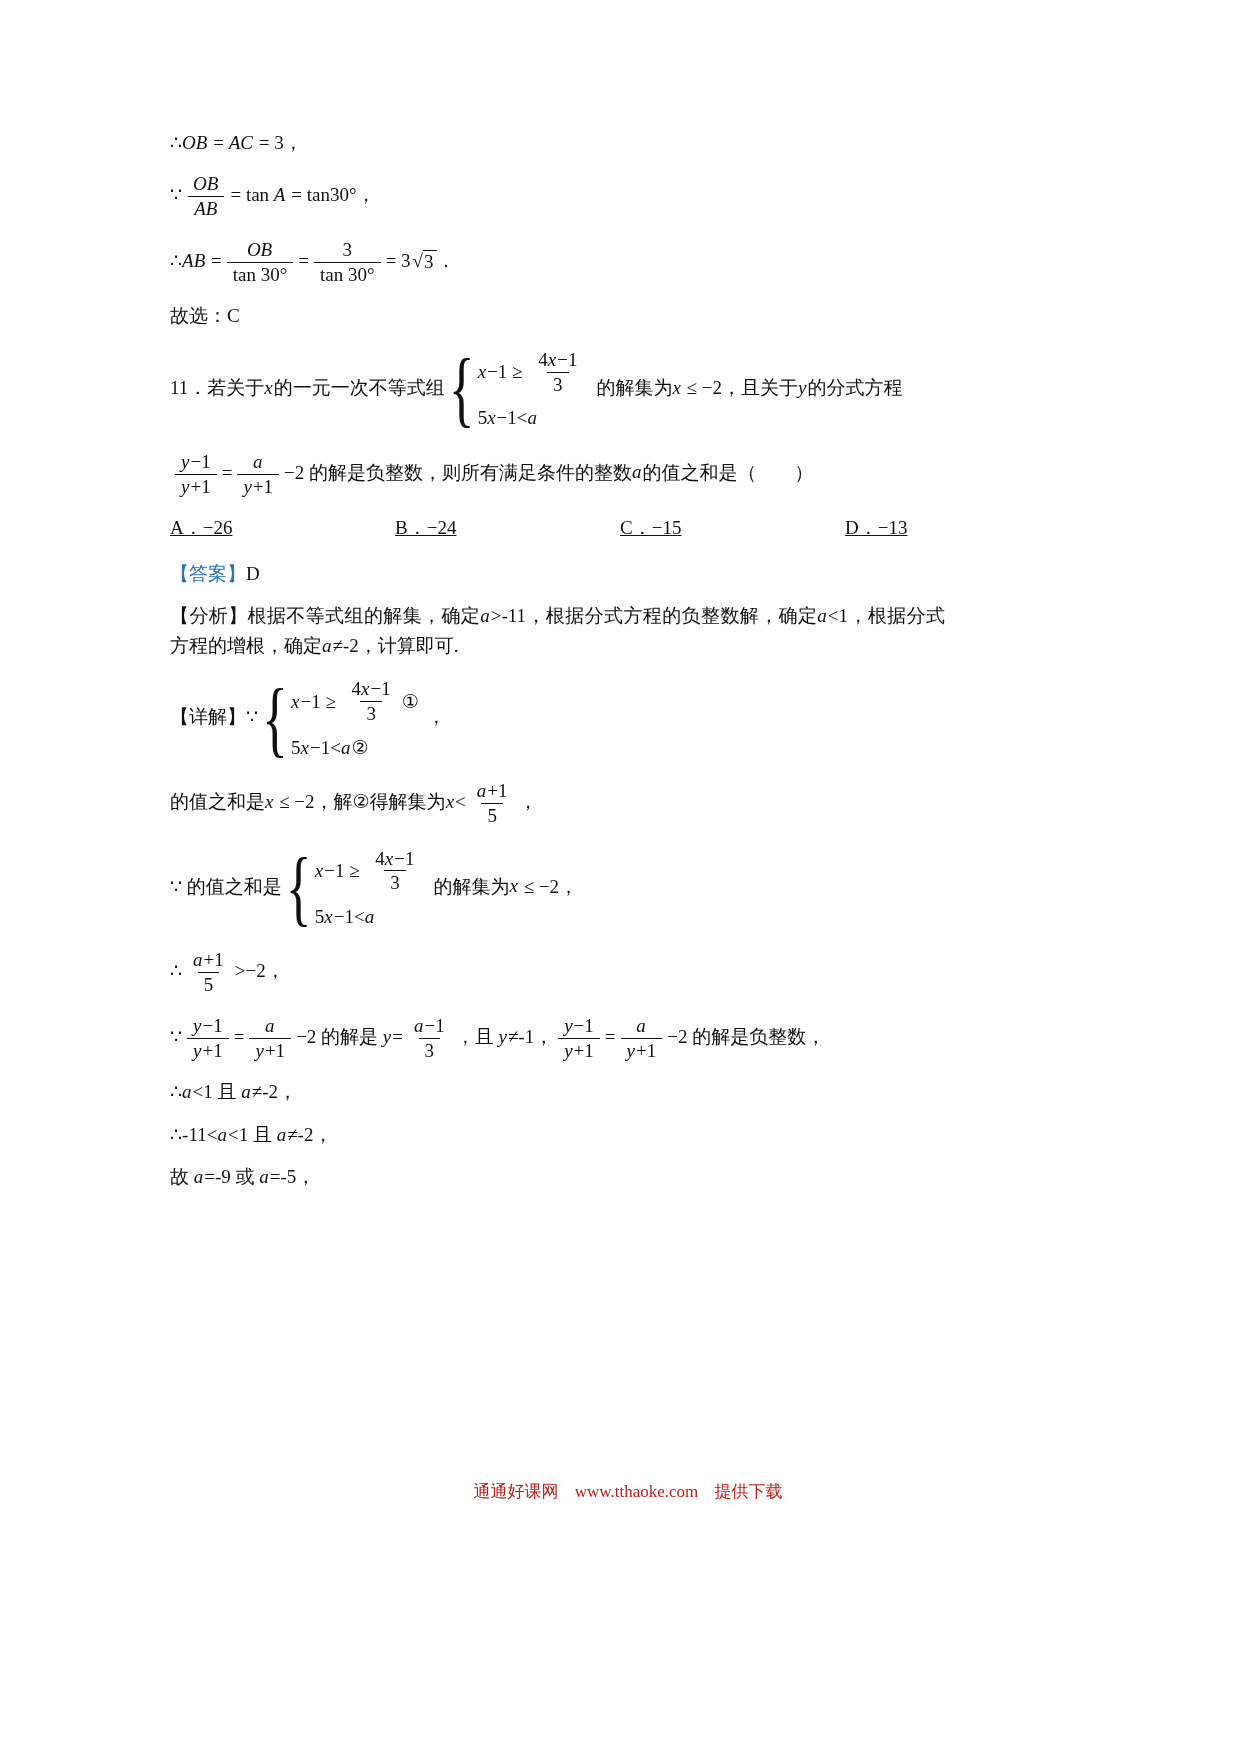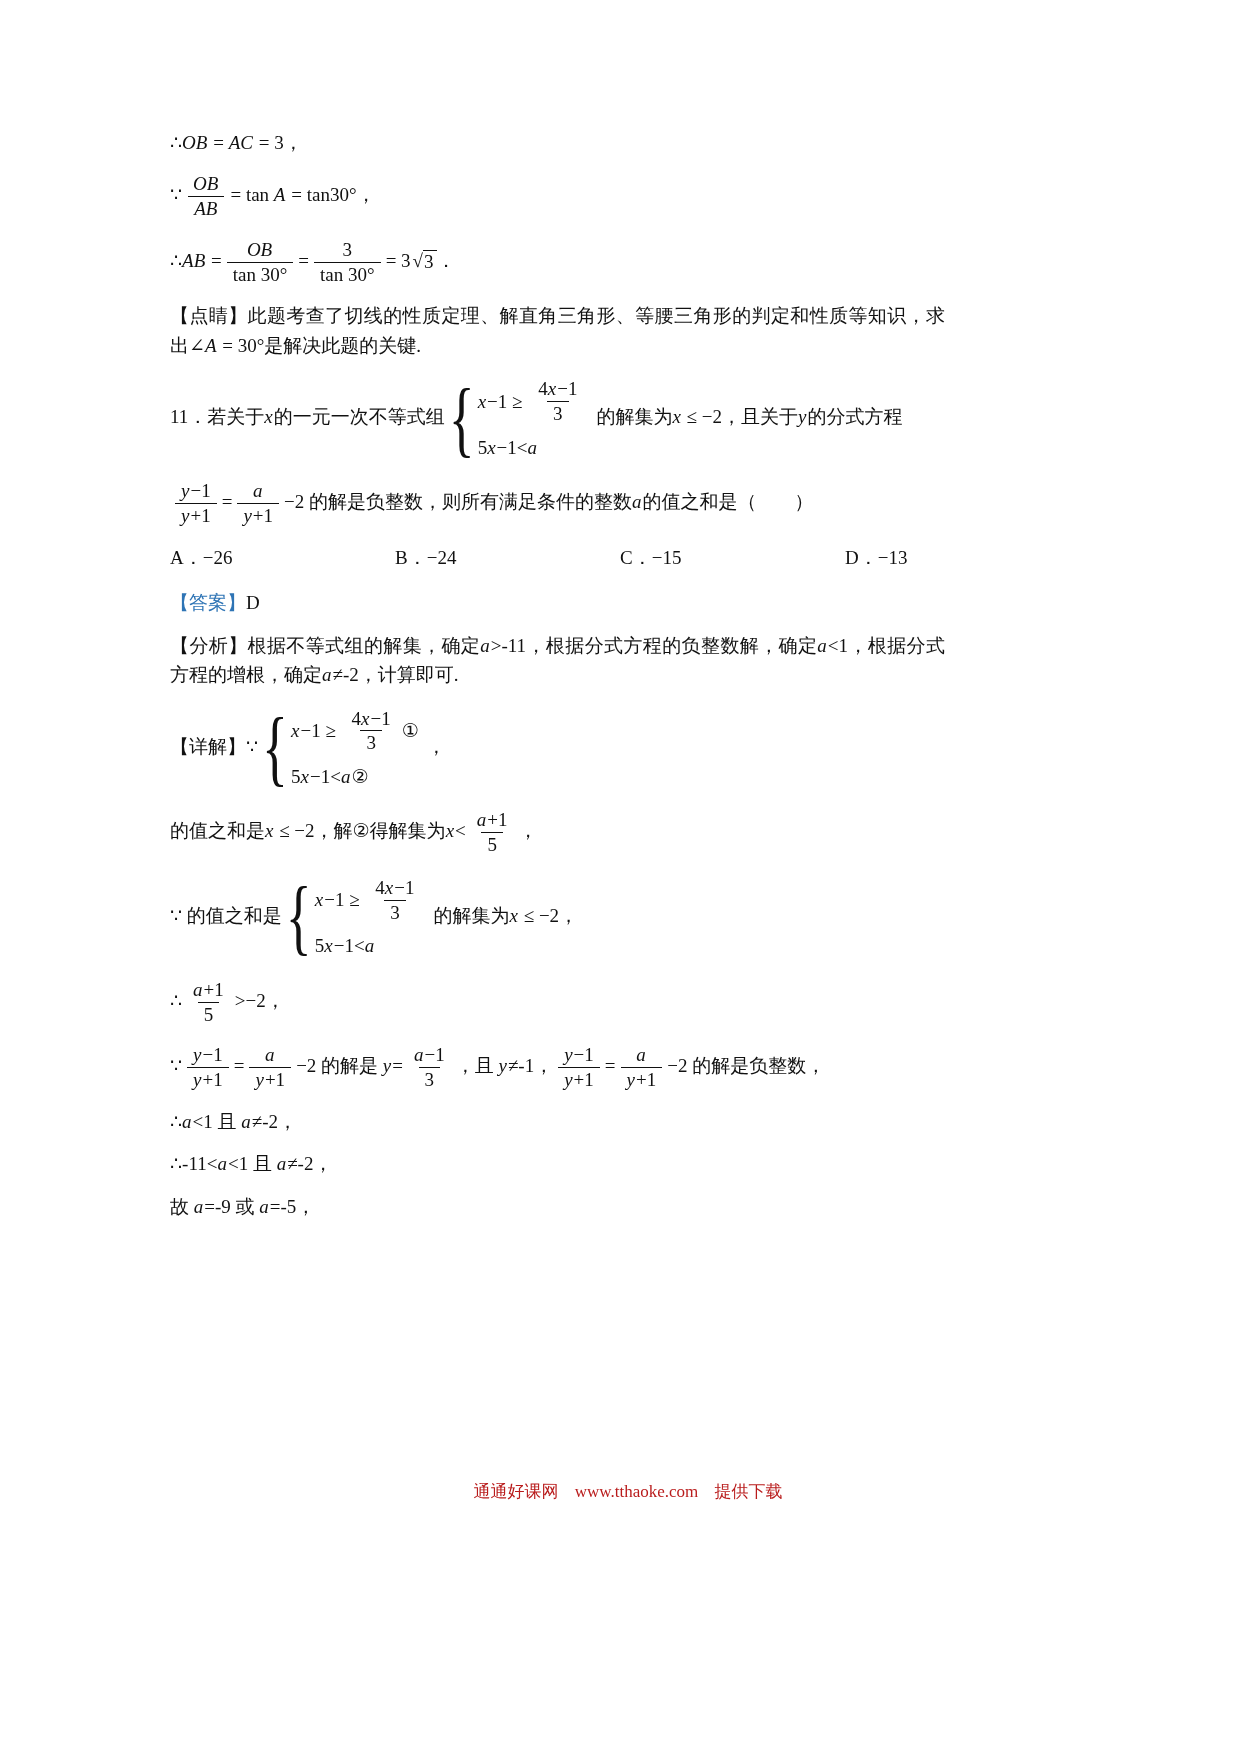--- a/index.html
+++ b/index.html
@@ -45,21 +45,21 @@
   .sys .sysrows{ display:inline-flex;flex-direction:column;gap:5px; }
   .sys .sysrow{ display:inline-flex;align-items:center;white-space:nowrap; }
 
   
   .sqrt{ display:inline-flex;align-items:flex-start;vertical-align:baseline;margin-left:2px; }
   .sqrt .radical{ line-height:1.15; }
   .sqrt .radicand{ border-top:1.5px solid #111;line-height:1.15;padding:0 3px 0 1px; }
 
   
   .options{ display:flex;margin:4px 0 16px 0;line-height:1.55; }
-  .options .opt{ width:225px;flex:0 0 auto; }
+  .options .opt{ width:225px;flex:0 0 auto;text-decoration:underline; }
   .options .opt:last-child{ width:auto; }
 
   .footer{
     position:absolute;left:0;top:1480px;width:100%;
     text-align:center;font-size:17px;color:#b91c1c;
     font-family:"Liberation Serif","DejaVu Serif","DejaVu Sans",serif;
     padding-left:8px;
   }
   .footer span{ margin:0 6px; }
 </style>
@@ -77,21 +77,21 @@
     <p class="line"><span class="run">∴</span><span class="run it">AB</span><span class="run"> =</span><span class="frac">
           <span class="num"><span class="run it">OB</span></span>
           <span class="den"><span class="run">tan 30°</span></span>
         </span><span class="run">=</span><span class="frac">
           <span class="num"><span class="run">3</span></span>
           <span class="den"><span class="run">tan 30°</span></span>
         </span><span class="run">= 3</span><span class="sqrt">
           <span class="radical">√</span>
           <span class="radicand"><span class="run">3</span></span>
         </span><span class="run">．</span></p>
-    <p class="line para"><span class="run">【点睛】此题考查了切线的性质定理、解直角三角形、等腰三角形的判定和性质等知识，求出∠</span><span class="run it">A</span><span class="run"> = 30°是解决此题的关键.</span></p>
+    <p class="line"><span class="run">故选：C</span></p>
 
     <p class="line"><span class="run">11．若关于</span><span class="run it">x</span><span class="run">的一元一次不等式组</span><span class="sys">
           <span class="brace">{</span>
           <span class="sysrows">
             <span class="sysrow">
               <span class="run it">x</span>
               <span class="run">−1 ≥ </span>
               <span class="frac">
                 <span class="num"><span class="run">4</span><span class="run it">x</span><span class="run">−1</span></span>
                 <span class="den"><span class="run">3</span></span>

